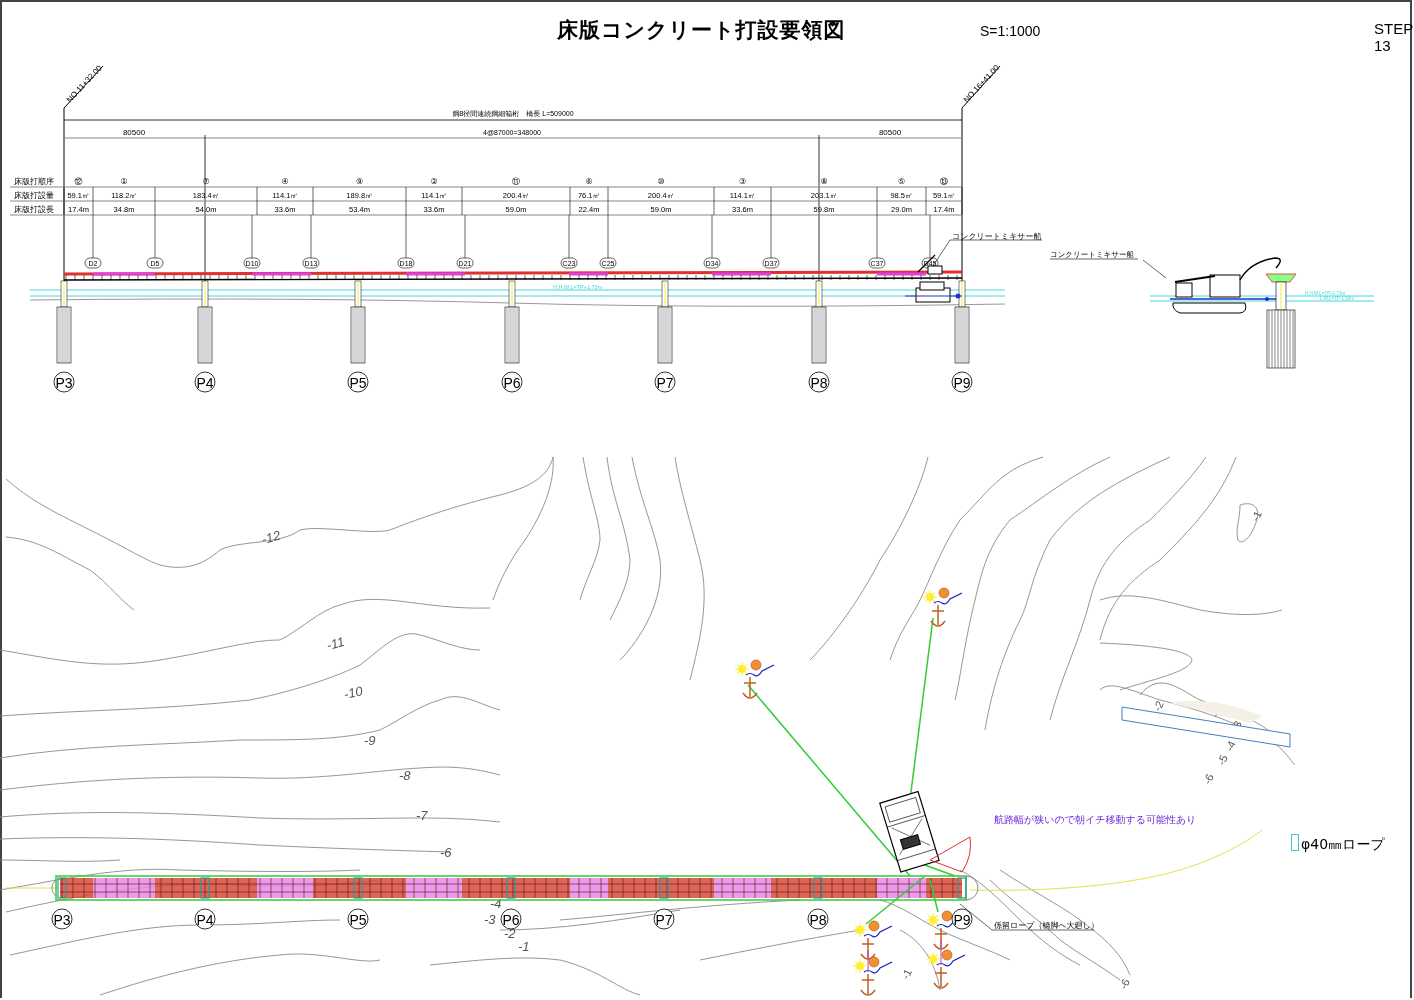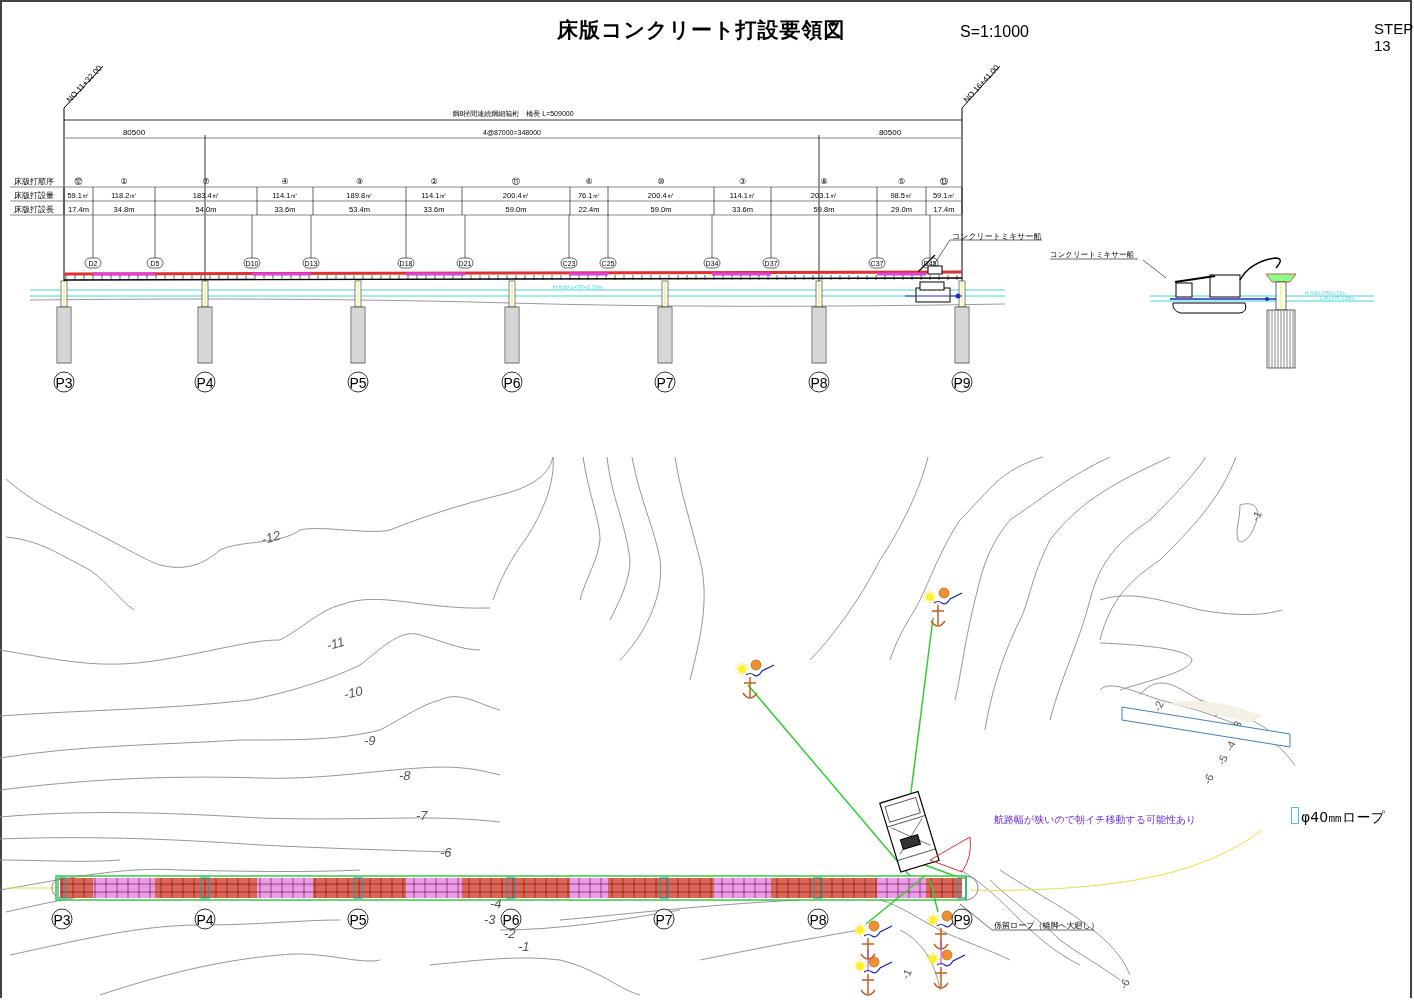--- a/index.html
+++ b/index.html
@@ -1,27 +1,27 @@
 <!DOCTYPE html>
 <html><head>
 <meta charset="utf-8">
 <style>
   html, body { margin:0; padding:0; background:#fff; }
   body { width:1414px; height:1000px; position:relative; overflow:hidden;
          font-family:"DejaVu Sans", sans-serif; color:#000; }
   .frame { position:absolute; left:0; top:0; width:1412px; height:998px;
            border-left:2px solid #444; border-top:2px solid #444; border-right:2px solid #444; box-sizing:border-box; }
   .title { position:absolute; left:557px; top:16px; font-size:21px; letter-spacing:1px;font-weight:bold; }
-  .scale { position:absolute; left:960px; top:23px; font-size:16px; font-family:"Liberation Sans", sans-serif; }
+  .scale { position:absolute; left:980px; top:23px; font-size:14px; font-family:"Liberation Sans", sans-serif; }
   .step  { position:absolute; left:1368px; top:20px; font-size:15px; font-family:"Liberation Sans", sans-serif;margin-left:6px; }
   svg { position:absolute; left:0; top:0; }
   .t  { font-family:"Liberation Sans", sans-serif; }
   .jp { font-family:"DejaVu Sans", sans-serif; }
   .note { position:absolute; left:994px; top:813px; color:#6d28d9; font-size:10px; }
-  .rope { position:absolute; left:1291px; top:807px; font-size:14px; }
+  .rope { position:absolute; left:1291px; top:834px; font-size:14px; }
   .rope .box { display:inline-block; width:6px; height:15px; border:1px solid #39c8e0; vertical-align:-2px; margin-right:2px; }
 </style>
 </head>
 <body>
 
 <div class="frame"></div>
 
 <div class="title jp">床版コンクリート打設要領図</div>
 <div class="scale">S=1:1000</div>
 <div class="step">STEP 13</div>

